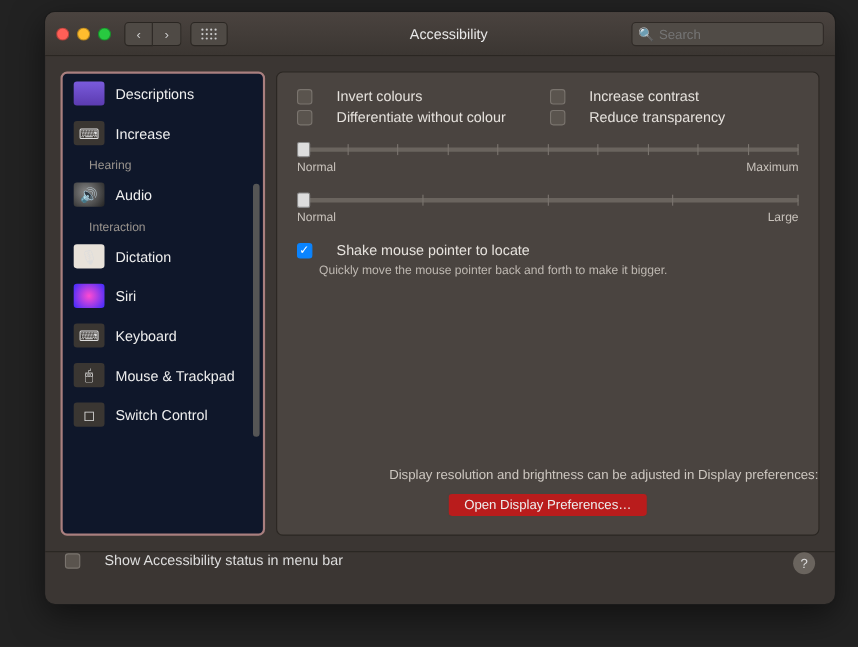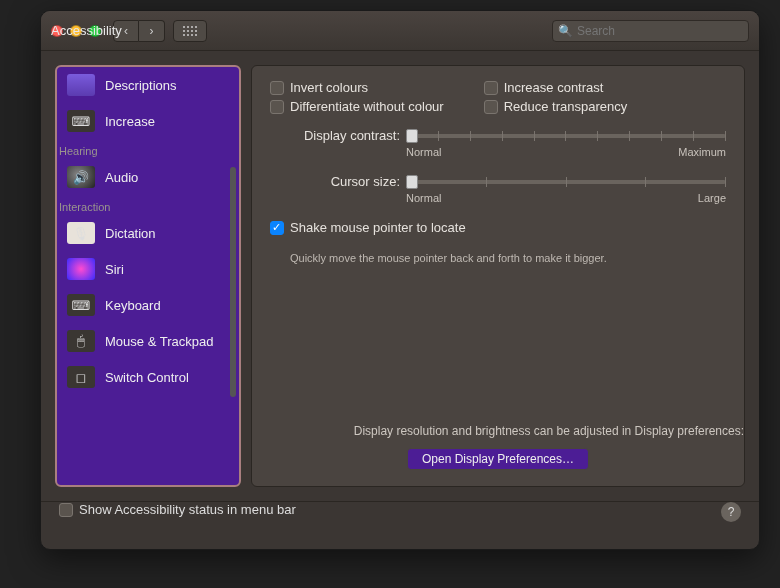--- a/index.html
+++ b/index.html
@@ -40,41 +40,41 @@
   }
   .navbtn.left{border-radius:4px 0 0 4px;}
   .navbtn.right{border-radius:0 4px 4px 0;border-left:0;}
   .gridbtn {
     width:34px;height:22px;margin-left:8px;background:#4f4a45;
     border:1px solid #2a2622;border-radius:4px;
     display:flex;align-items:center;justify-content:center;cursor:pointer;
   }
   .grid-dots{display:grid;grid-template-columns:repeat(4,2px);grid-template-rows:repeat(3,2px);gap:2px;}
   .grid-dots span{width:2px;height:2px;background:#ccc;border-radius:50%;}
-  .wtitle { position:absolute; left:0; right:0; font-size:13px; color:#e8e8e8; pointer-events:none;padding-left:10px;}
+  .wtitle { position:absolute; left:16px; right:0; text-align:center; font-size:13px; color:#e8e8e8; pointer-events:none;}
   .searchwrap{margin-left:auto;}
   .search{
-    width:197px;height:22px;background:#504b46;border:1px solid #2f2a26;
+    width:175px;height:22px;background:#504b46;border:1px solid #2f2a26;
     border-radius:4px;color:#ccc;padding:0 6px 0 24px;font-size:12px;outline:none;
   }
   .searchbox{position:relative;}
   .searchico{position:absolute;left:6px;top:4px;color:#aaa;font-size:12px;}
 
   .body { position:absolute; top:40px; left:0; right:0; bottom:48px; display:flex; padding:14px; gap:10px;}
   .sidebar {
     width:186px;
-    background:#4c1d95;
+    background:#0f172a;
     border:2px solid #a97f7f;
     border-radius:6px;
     overflow:hidden;
     position:relative;
   }
   .sb-scroll{position:absolute;right:3px;top:100px;width:6px;height:230px;background:#555;border-radius:3px;}
   .sb-cat{
-    font-size:11px;color:#9a948e;padding:6px 10px 2px 2px;
+    font-size:11px;color:#9a948e;padding:6px 10px 2px 24px;
   }
   .sb-item{
     display:flex;align-items:center;gap:10px;padding:7px 10px;cursor:pointer;
     font-size:13px;color:#eee;
   }
   .sb-ico{
     width:28px;height:22px;border-radius:3px;
     display:flex;align-items:center;justify-content:center;flex-shrink:0;
     background:#555;color:#ddd;font-size:13px;
   }
@@ -84,43 +84,43 @@
     background:#4a4440;
     border:1px solid #2a2622;
     border-radius:6px;
     padding:14px 18px;
     color:#e6e2dd;
     position:relative;
     font-size:13px;
   }
   .checks-row{display:flex;gap:40px;}
   .check-col{display:flex;flex-direction:column;gap:2px;}
-  .chk{display:flex;align-items:center;gap:6px;cursor:pointer;white-space:nowrap;margin-bottom:2px;}
+  .chk{display:flex;align-items:center;gap:22px;cursor:pointer;white-space:nowrap;margin-bottom:2px;}
   .chk input{appearance:none;width:14px;height:14px;border:1px solid #7a746e;background:#5a544e;border-radius:3px;position:relative;flex-shrink:0;}
   .chk input:checked{background:#0a84ff;border-color:#0a84ff;}
   .chk input:checked::after{content:"✓";color:#fff;font-size:11px;position:absolute;left:1px;top:-1px;}
   .highlight{border:3px solid #4cd232;border-radius:16px;padding:2px 8px 2px 4px;display:inline-flex;}
 
   .slider-sec{margin-top:12px;}
   .slabel{text-align:right;width:130px;display:inline-block;margin-right:6px;font-size:13px;color:#e6e2dd;}
   .slider-row{display:flex;align-items:flex-start;}
   .slider-track{position:relative;flex:1;height:34px;}
   .strack{position:absolute;left:0;right:0;top:6px;height:4px;background:#6a645e;border-radius:2px;}
   .sticks{position:absolute;left:0;right:0;top:3px;display:flex;justify-content:space-between;}
   .stick{width:1px;height:10px;background:#7a746e;}
   .sknob{position:absolute;top:1px;width:12px;height:14px;background:#ddd;border:1px solid #888;border-radius:2px;left:0;}
   .sends{display:flex;justify-content:space-between;font-size:11px;color:#c8c2bb;position:absolute;left:0;right:0;top:18px;}
 
   .shake{margin-top:12px;}
-  .hint{font-size:11px;color:#bfb9b2;margin-left:20px;margin-top:17px;}
+  .hint{font-size:11px;color:#bfb9b2;margin-left:20px;margin-top:5px;}
 
   .resnote{position:absolute;bottom:48px;left:0;right:0;text-align:right;font-size:12px;color:#cdc7c0;}
   .openbtn{
     position:absolute;bottom:16px;left:50%;transform:translateX(-50%);
-    background:#4c1d95;border:1px solid #4a443e;color:#eee;border-radius:4px;
+    background:#b91c1c;border:1px solid #4a443e;color:#eee;border-radius:4px;
     padding:3px 14px;font-size:12px;cursor:pointer;
   }
 
   .footer{
     position:absolute;left:0;right:0;bottom:0;height:48px;
     display:flex;align-items:flex-start;padding:0 18px;gap:8px;
     border-top:1px solid #2a2622;
   }
   .helpbtn{
     margin-left:auto;width:20px;height:20px;border-radius:50%;background:#6a645e;
@@ -241,21 +241,20 @@
           </label>
           <label class="chk">
             <input type="checkbox" style="">
             <span>Reduce transparency</span>
           </label>
         </div>
       </div>
 
       <div class="slider-sec">
         <div class="slider-row">
-          <span class="slabel">Display contrast:</span>
           <div class="slider-track">
             <div class="strack"></div>
             <div class="sticks">
                 <span class="stick"></span>
                 <span class="stick"></span>
                 <span class="stick"></span>
                 <span class="stick"></span>
                 <span class="stick"></span>
                 <span class="stick"></span>
                 <span class="stick"></span>
@@ -268,21 +267,20 @@
             <div class="sends">
               <span>Normal</span>
               <span>Maximum</span>
             </div>
           </div>
         </div>
       </div>
 
       <div class="slider-sec">
         <div class="slider-row">
-          <span class="slabel">Cursor size:</span>
           <div class="slider-track">
             <div class="strack"></div>
             <div class="sticks">
                 <span class="stick"></span>
                 <span class="stick"></span>
                 <span class="stick"></span>
                 <span class="stick"></span>
                 <span class="stick"></span>
               </div>
             <div class="sknob"></div>

